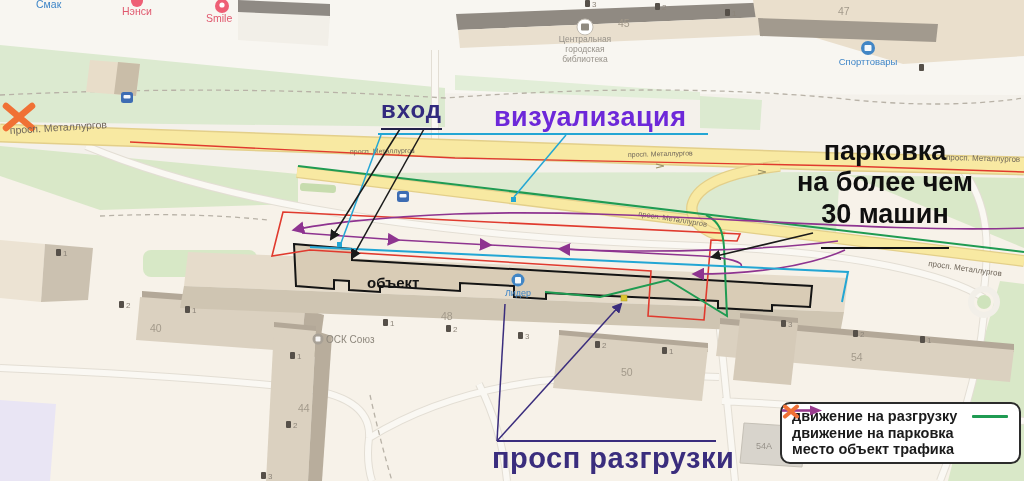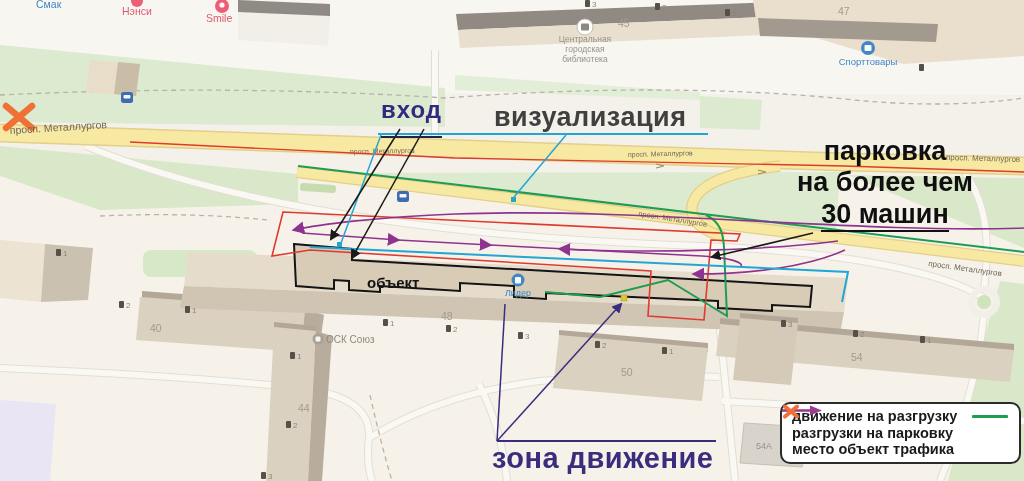--- a/index.html
+++ b/index.html
@@ -1,25 +1,25 @@
 <!DOCTYPE html>
 <html><head>
 <meta charset="utf-8">
 <style>
   html,body{margin:0;padding:0;background:#ddd;}
   .stage{position:relative;width:1024px;height:481px;overflow:hidden;
          background:#f5f2ec;font-family:"Liberation Sans",sans-serif;}
   .stage svg{position:absolute;left:0;top:0;}
   .note{position:absolute;font-weight:800;white-space:nowrap;line-height:1.05;}
   .note-vhod{left:381px;top:97px;font-size:24px;color:#322a7e;letter-spacing:1px;
-             border-bottom:2.5px solid #23224a;padding-bottom:14px;}
-  .note-viz{left:494px;top:103px;font-size:27px;color:#404040;letter-spacing:.5px;}
+             border-bottom:2.5px solid #23224a;padding-bottom:6px;}
+  .note-viz{left:494px;top:103px;font-size:27px;color:#6d28d9;letter-spacing:.5px;}
   .note-parking{left:775px;top:136px;width:220px;text-align:center;font-size:27px;
                 color:#0f0f0f;line-height:1.16;}
-  .note-parking .u{border-bottom:2.5px solid #111;padding-bottom:1px;}
+  .note-parking .u{border-bottom:2.5px solid #111;padding-bottom:18px;}
   .note-zone{left:492px;top:443px;font-size:29px;color:#3a2d7d;letter-spacing:.5px;}
   .legend{position:absolute;left:780px;top:402px;width:241px;box-sizing:border-box;
           background:#fff;border:2.5px solid #2b2b2b;border-radius:10px;
           padding:4px 8px 4px 10px;}
   .lrow{display:flex;align-items:center;justify-content:space-between;height:16.5px;}
   .lrow .lbl{font-size:14.5px;font-weight:700;color:#1b1b1b;white-space:nowrap;}
   .lrow .sw{width:42px;display:flex;justify-content:center;align-items:center;flex:none;}
   .sw-line{width:36px;height:3px;background:#1f9b52;border-radius:1px;}
   .sw-rect{width:26px;height:10px;border:3.5px solid #1ba7d8;border-radius:2px;}
 </style>
@@ -228,31 +228,31 @@
   </g>
 </svg>
 
 <div class="note note-vhod">вход</div>
 <div class="note note-viz">визуализация</div>
 <div class="note note-parking">
   <div>парковка</div>
   <div>на более чем</div>
   <div><span class="u">30 машин</span></div>
 </div>
-<div class="note note-zone">зона движение</div>
+<div class="note note-zone">просп разгрузки</div>
 
 <div class="legend">
   <div class="lrow">
     <span class="lbl">движение на разгрузку</span>
     <span class="sw">
           <span class="sw-line"></span>
         </span>
   </div>
   <div class="lrow">
-    <span class="lbl">разгрузки на парковку</span>
+    <span class="lbl">движение на парковка</span>
     <span class="sw">
       <svg width="40" height="13" viewBox="0 0 40 13">
             <line x1="0" y1="6.5" x2="29" y2="6.5" stroke="#993b8e" stroke-width="2.6"></line>
             <polygon points="28,1.5 40,6.5 28,11.5" fill="#993b8e"></polygon>
           </svg>
     </span>
   </div>
   <div class="lrow">
     <span class="lbl">место объект трафика</span>
     <span class="sw">

